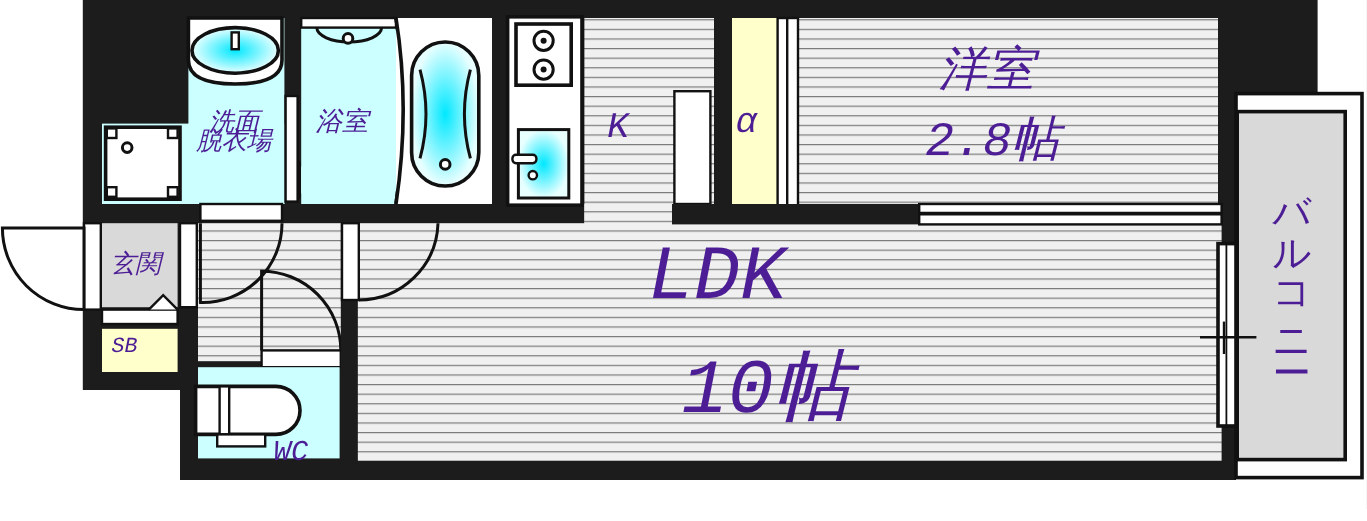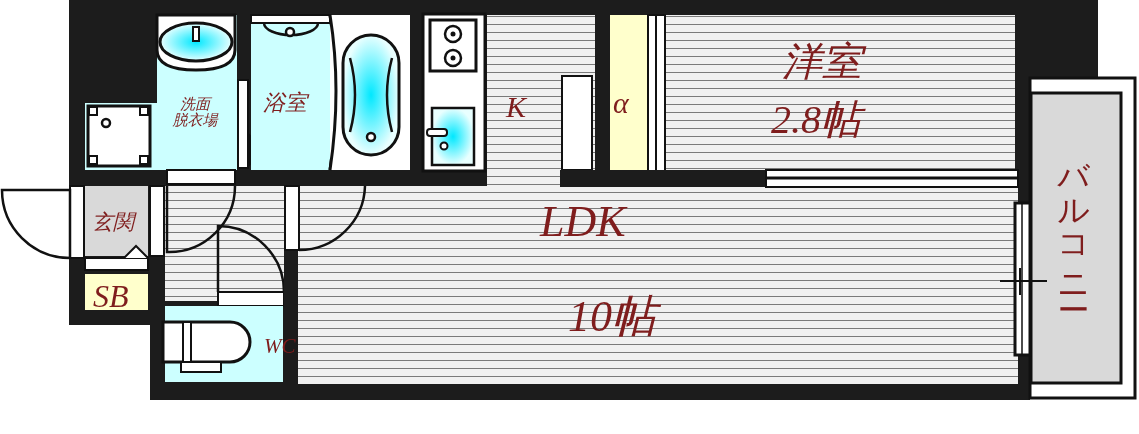--- a/index.html
+++ b/index.html
@@ -1,23 +1,23 @@
 <!DOCTYPE html>
 <html><head>
   <meta charset="utf-8">
   <style>
     html, body { margin: 0; padding: 0; background: #ffffff; }
     body { width: 1139px; height: 434px; overflow: hidden; position: relative; }
     #plan { position: absolute; left: 0; top: 0; width: 1139px; height: 434px; }
-    .lbl { position: absolute; font-family: Liberation Serif, serif; font-style: italic; color: #7f1d1d; white-space: nowrap; line-height: 1; }
+    .lbl { position: absolute; font-family: Liberation Mono, monospace; font-style: italic; color: #4c1d95; white-space: nowrap; line-height: 1; }
     .lbl-sm { font-size: 19px; }
-    .lbl-xs { font-size: 15px; line-height: 16px; }
+    .lbl-xs { font-size: 21px; line-height: 16px; }
     .lbl-md { font-size: 30px; }
     .lbl-lg { font-size: 40px; font-weight: normal; }
-    .lbl-xl { font-size: 44px; }
+    .lbl-xl { font-size: 64px; }
     .lbl-v { font-style: normal; font-size: 32px; writing-mode: vertical-rl; text-orientation: upright; letter-spacing: 2px; }
   </style>
 </head>
 <body>
 
 <svg id="plan" viewBox="0 0 1139 434" xmlns="http://www.w3.org/2000/svg">
   <defs>
     <pattern id="floorLines" width="10" height="8" patternUnits="userSpaceOnUse">
       <rect width="10" height="8" fill="#f0f0f0"></rect>
       <line x1="0" y1="0.5" x2="10" y2="0.5" stroke="#7a7a7a" stroke-width="1"></line>
@@ -150,15 +150,15 @@
   <div>脱衣場</div>
 </div>
 <div class="lbl lbl-sm" style="left:263px; top:92px; font-size:22px;">浴室</div>
 <div class="lbl lbl-md" style="left:506px; top:92px;">K</div>
 <div class="lbl lbl-md" style="left:613px; top:88px;">α</div>
 <div class="lbl lbl-lg" style="left:782px; top:42px;">洋室</div>
 <div class="lbl lbl-lg" style="left:760px; top:100px;margin-left:11px;">2.8帖</div>
 <div class="lbl lbl-xl" style="left:540px; top:200px;">LDK</div>
 <div class="lbl lbl-xl" style="left:568px; top:295px;">10帖</div>
 <div class="lbl lbl-sm" style="left:92px; top:212px; font-size:21px;text-align:center;">玄関</div>
-<div class="lbl lbl-sm" style="left:93px; top:280px; font-size:32px;">SB</div>
-<div class="lbl lbl-sm" style="left:228px; top:336px; font-size:21px;margin-left:36px;">WC</div>
+<div class="lbl lbl-sm" style="left:93px; top:280px; font-size:18px;">SB</div>
+<div class="lbl lbl-sm" style="left:228px; top:366px; font-size:24px;">WC</div>
 <div class="lbl lbl-v" style="left:1058px; top:140px;">バルコニー</div>
 
 </body></html>

